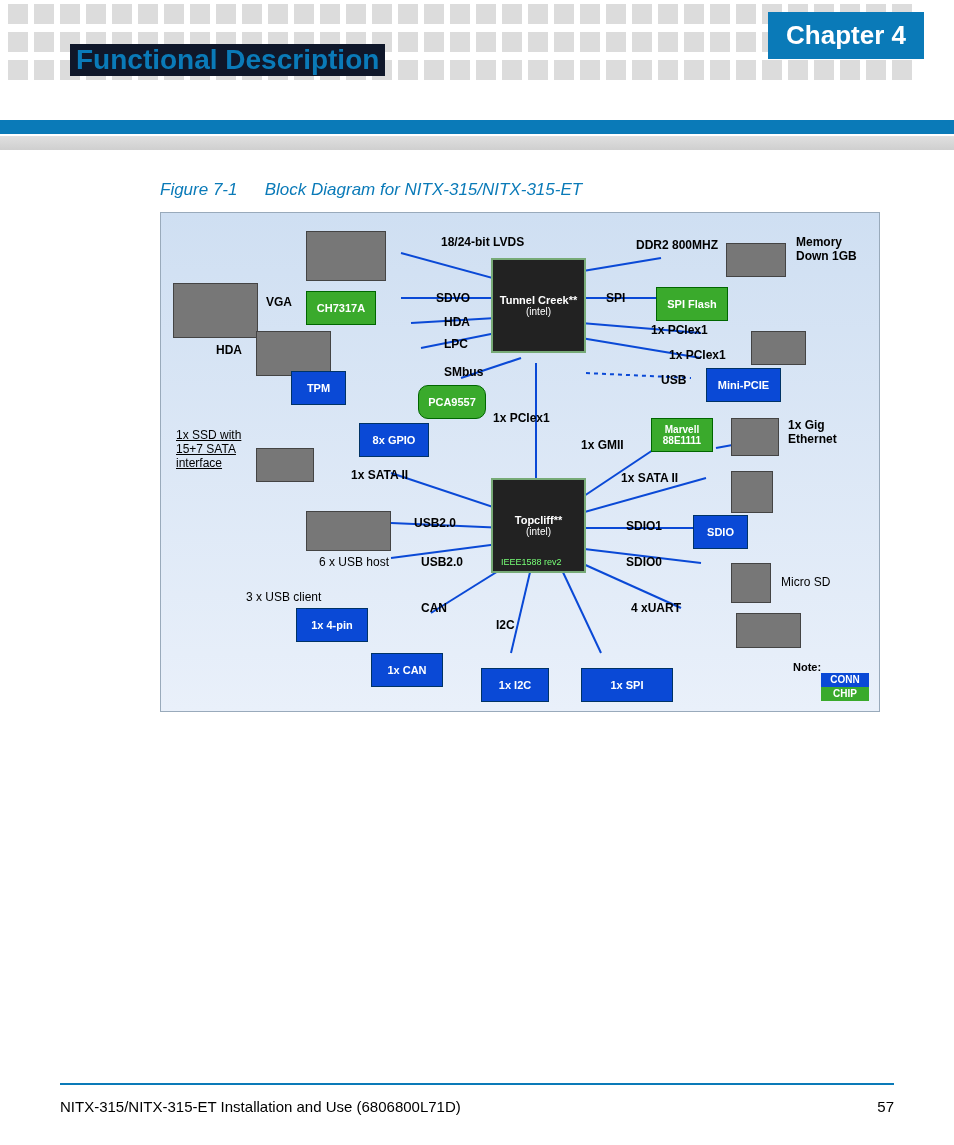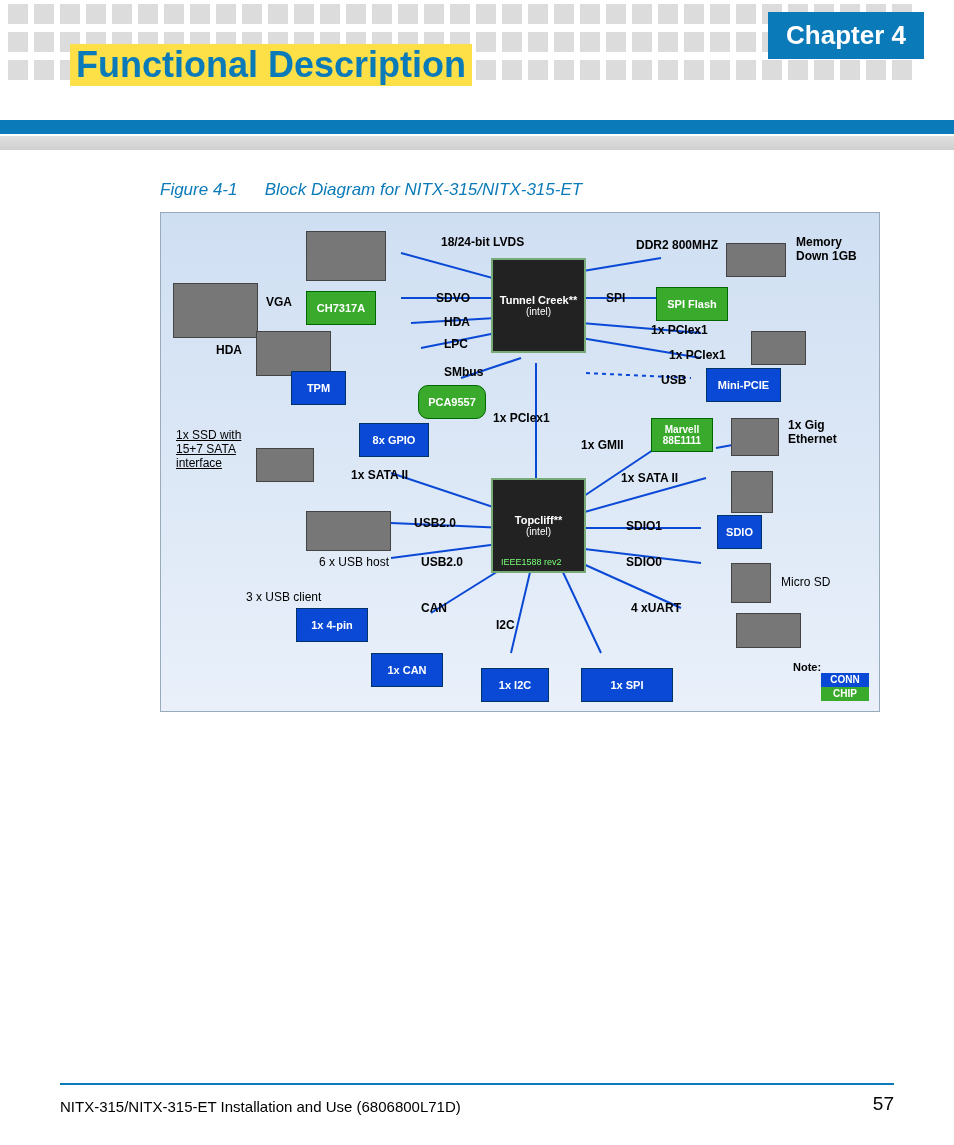--- a/index.html
+++ b/index.html
@@ -22,22 +22,22 @@
   .header {
     position: absolute; top: 0; left: 0; width: 954px; z-index: 2;
   }
   .chap-badge {
     position: absolute; right: 30px; top: 12px;
     background: #0a7ab8; color: #fff; font-weight: bold;
     font-size: 26px; padding: 8px 18px;
   }
   .chapter-title {
     position: absolute; left: 70px; top: 44px;
-    color: #0a7ab8; font-weight: bold; font-size: 36px;
-    background: #fde047; padding: 0 6px;
+    color: #0a7ab8; font-weight: bold; font-size: 28px;
+    background: #0f172a; padding: 0 6px;
   }
   .blue-bar {
     position: absolute; top: 120px; left: 0; width: 954px; height: 14px;
     background: #0a7ab8;
   }
   .grey-bar {
     position: absolute; top: 136px; left: 0; width: 954px; height: 14px;
     background: linear-gradient(#e0e0e0,#cfcfcf);
   }
   .content {
@@ -82,21 +82,21 @@
   .note-sw { display: inline-block; width: 48px; height: 14px; text-align: center; color: #fff; font-size: 10px; line-height: 14px; margin-left: 28px; }
   .ieee { position:absolute; font-size:9px; color:#7f7; }
   .footer-rule {
     position: absolute; left: 60px; bottom: 60px; width: 834px; height: 2px;
     background: #0a7ab8;
   }
   .footer-text {
     position: absolute; left: 60px; bottom: 30px; font-size: 15px;
   }
   .page-num {
-    position: absolute; right: 60px; bottom: 30px; font-size: 19px;
+    position: absolute; right: 60px; bottom: 30px; font-size: 15px;
   }
   
   .lines svg { position:absolute; top:0; left:0; }
 </style>
 </head>
 <body>
 
 <div class="sqbg">
   <div class="sqrow">
       <div class="sq"></div>
@@ -214,21 +214,21 @@
 <div class="header">
   <div class="chap-badge">Chapter 4</div>
   <div class="chapter-title">Functional Description</div>
 </div>
 <div class="blue-bar"></div>
 <div class="grey-bar"></div>
 
 <div class="content">
 
   <div class="fig-cap">
-    <span class="fig-cap-num">Figure 4-1</span>
+    <span class="fig-cap-num">Figure 7-1</span>
     <span>Block Diagram for NITX-315/NITX-315-ET</span>
   </div>
 
   <div class="diagram">
 
     <div class="lines">
       <svg width="720" height="500">
         <g stroke="#0a49d6" stroke-width="2" fill="none">
           <line x1="350" y1="70" x2="240" y2="40"></line>
           <line x1="350" y1="70" x2="500" y2="45"></line>
@@ -307,21 +307,21 @@
       <span>Topcliff**</span>
       <span class="sub">(intel)</span>
     </div>
     <div class="ieee" style="left:340px; top:344px;">IEEE1588 rev2</div>
 
     <div class="block img-placeholder" style="left:145px; top:298px; width:85px; height:40px;"></div>
     <div class="lbl" style="left:253px; top:303px;">USB2.0</div>
     <div class="lbl" style="left:158px; top:342px; font-weight:normal;">6 x USB host</div>
 
     <div class="lbl" style="left:465px; top:306px;">SDIO1</div>
-    <div class="block chip-blue" style="left:556px; top:302px; width:45px; height:20px;">SDIO</div>
+    <div class="block chip-blue" style="left:532px; top:302px; width:55px; height:20px;">SDIO</div>
 
     <div class="lbl" style="left:260px; top:342px;">USB2.0</div>
     <div class="lbl" style="left:465px; top:342px;">SDIO0</div>
     <div class="block img-placeholder" style="left:570px; top:350px; width:40px; height:40px;"></div>
     <div class="lbl" style="left:620px; top:362px; font-weight:normal;">Micro SD</div>
 
     <div class="lbl" style="left:85px; top:377px; font-weight:normal;">3 x USB client</div>
     <div class="block chip-blue" style="left:135px; top:395px; width:72px; height:22px;">1x 4-pin</div>
     <div class="lbl" style="left:260px; top:388px;">CAN</div>
     <div class="lbl" style="left:335px; top:405px;">I2C</div>

